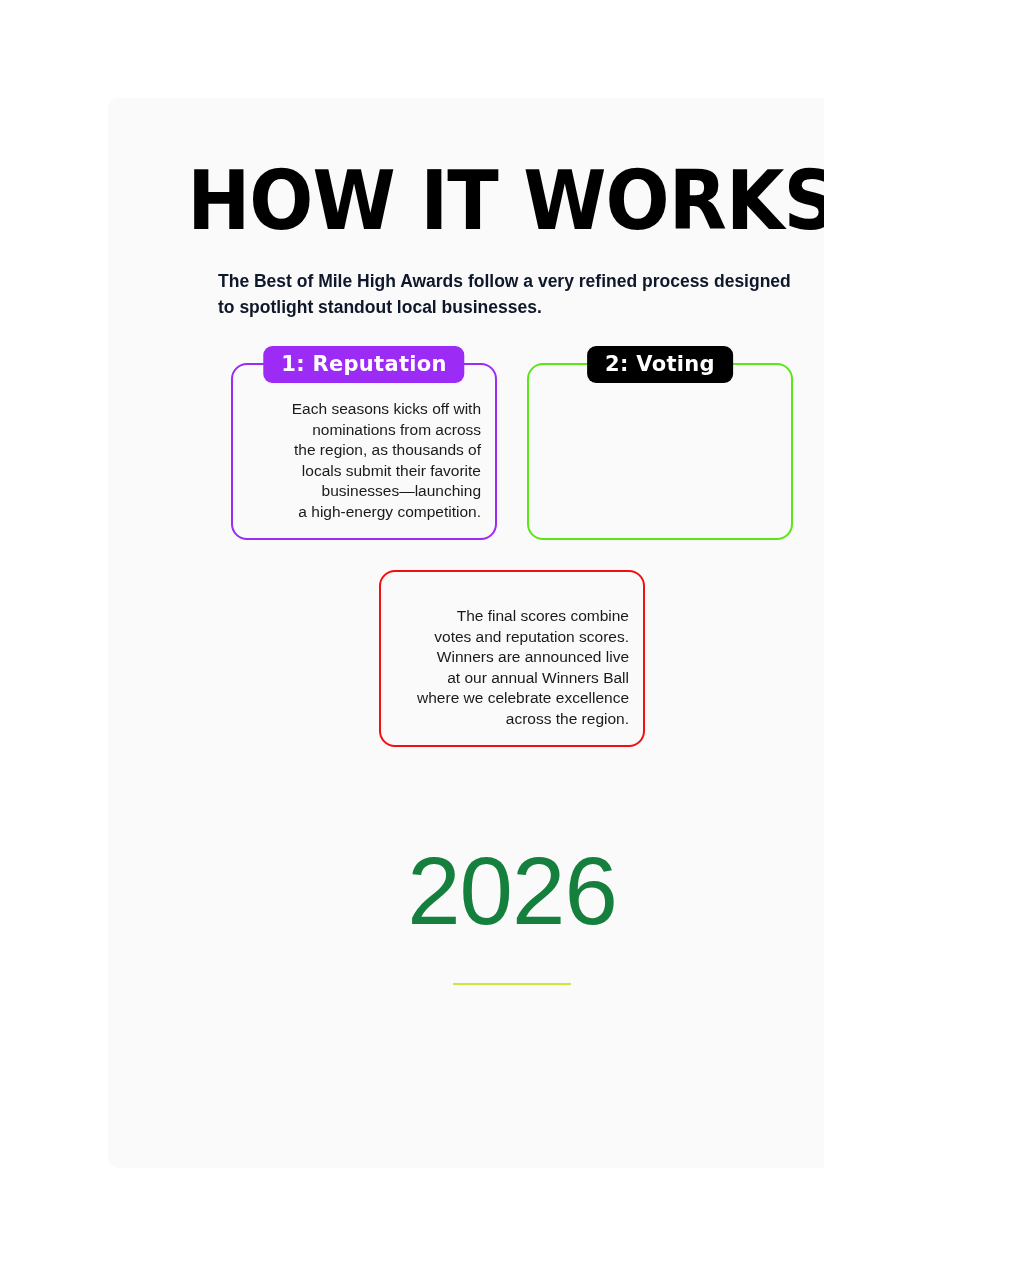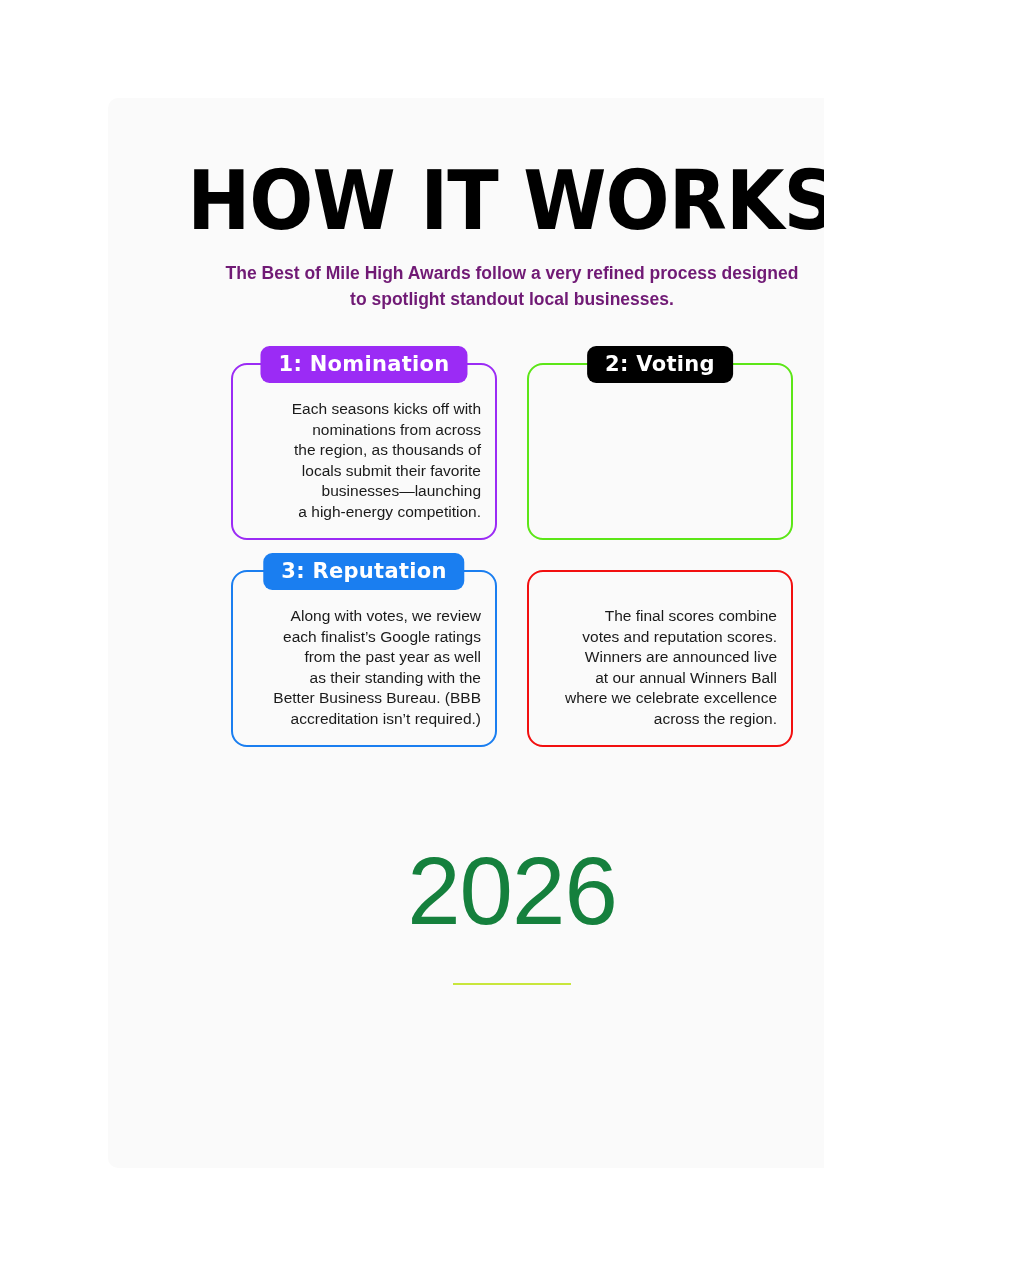--- a/index.html
+++ b/index.html
@@ -41,26 +41,26 @@
     line-height: 86px;
     letter-spacing: -1px;
     color: #000000;
     transform: scaleX(0.92);
   }
 
   .subhead {
     position: absolute;
     left: 110px;
     right: 110px;
-    top: 162px;
-    text-align: center;
+    top: 170px;
+    text-align: left;
     font-size: 17.5px;
     line-height: 26px;
     font-weight: bold;
-    color: #701a75;
+    color: #0f172a;
   }
 
   
   .cards {
     position: absolute;
     left: 0;
     right: 0;
     top: 265px;
     display: flex;
     flex-wrap: wrap;
@@ -147,42 +147,33 @@
 <div id="page">
   <div class="panel">
 
     <div class="headline">HOW IT WORKS</div>
 
     <div class="subhead">The Best of Mile High Awards follow a very refined process designed to spotlight standout local businesses.</div>
 
     <div class="cards">
 
       <div class="card" style="border-color:#9b2bf5;">
-        <div class="card-label" style="background:#9b2bf5;">1: Nomination</div>
+        <div class="card-label" style="background:#9b2bf5;">1: Reputation</div>
         <div class="card-body">Each seasons kicks off with
 nominations from across
 the region, as thousands of
 locals submit their favorite
 businesses—launching
 a high-energy competition.</div>
       </div>
 
       <div class="card" style="border-color:#5ce617;">
         <div class="card-label" style="background:#000000;">2: Voting</div>
       </div>
 
-      <div class="card" style="border-color:#1a7ef0;">
-        <div class="card-label" style="background:#1a7ef0;">3: Reputation</div>
-        <div class="card-body">Along with votes, we review
-each finalist’s Google ratings
-from the past year as well
-as their standing with the
-Better Business Bureau. (BBB
-accreditation isn’t required.)</div>
-      </div>
 
       <div class="card" style="border-color:#f20f0f;">
         <div class="card-body">The final scores combine
 votes and reputation scores.
 Winners are announced live
 at our annual Winners Ball
 where we celebrate excellence
 across the region.</div>
       </div>
 

